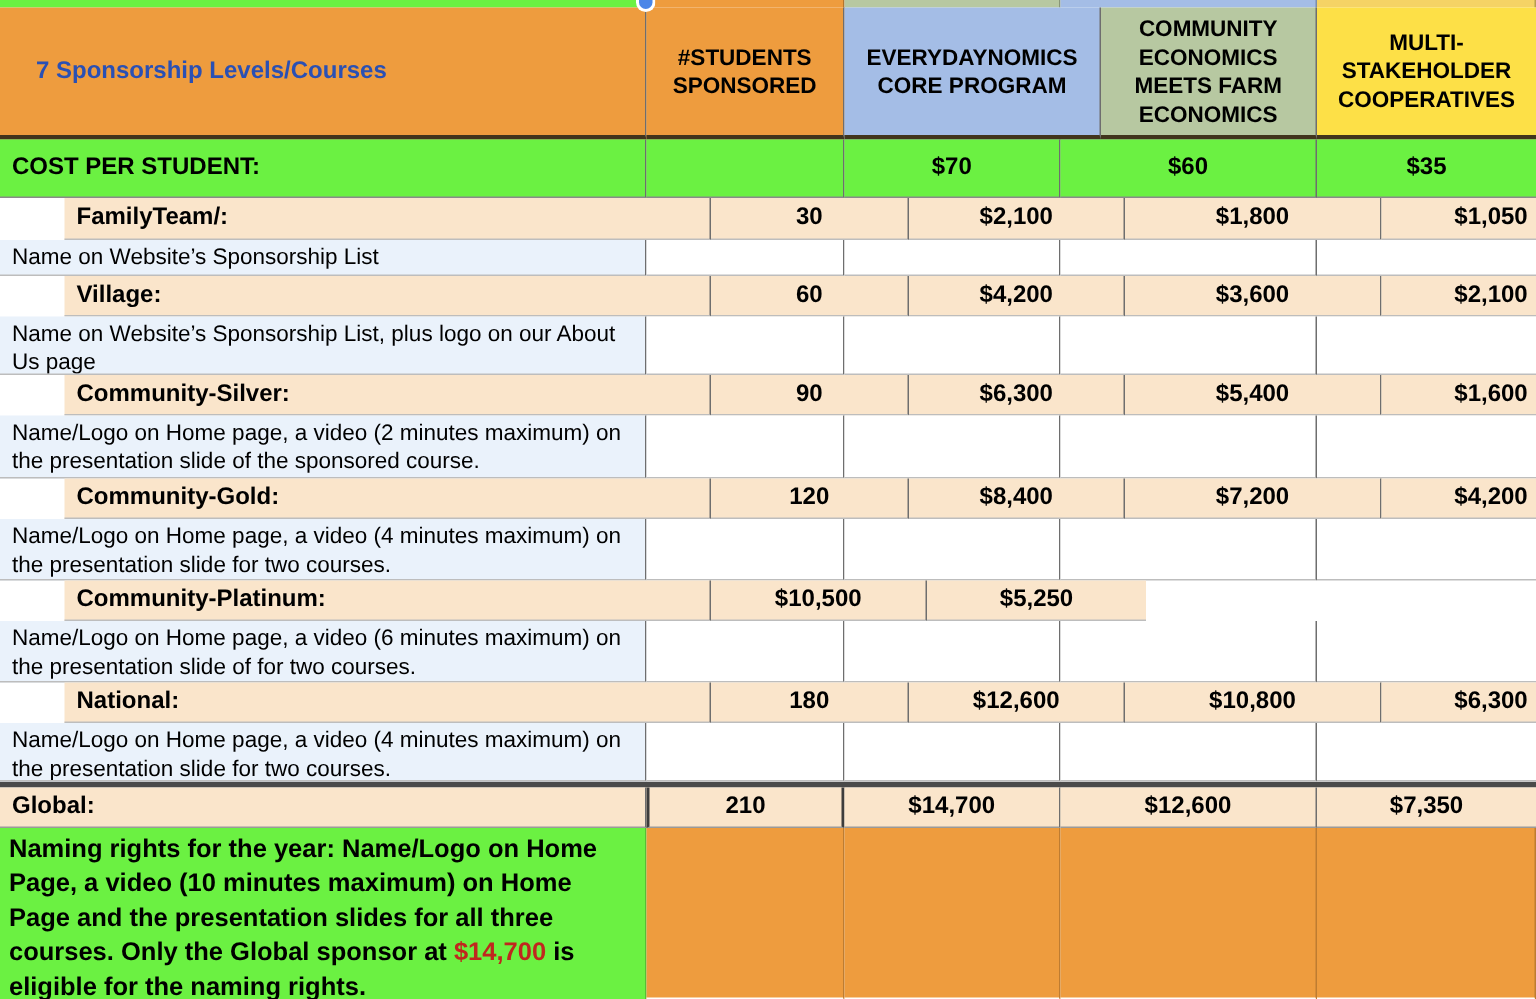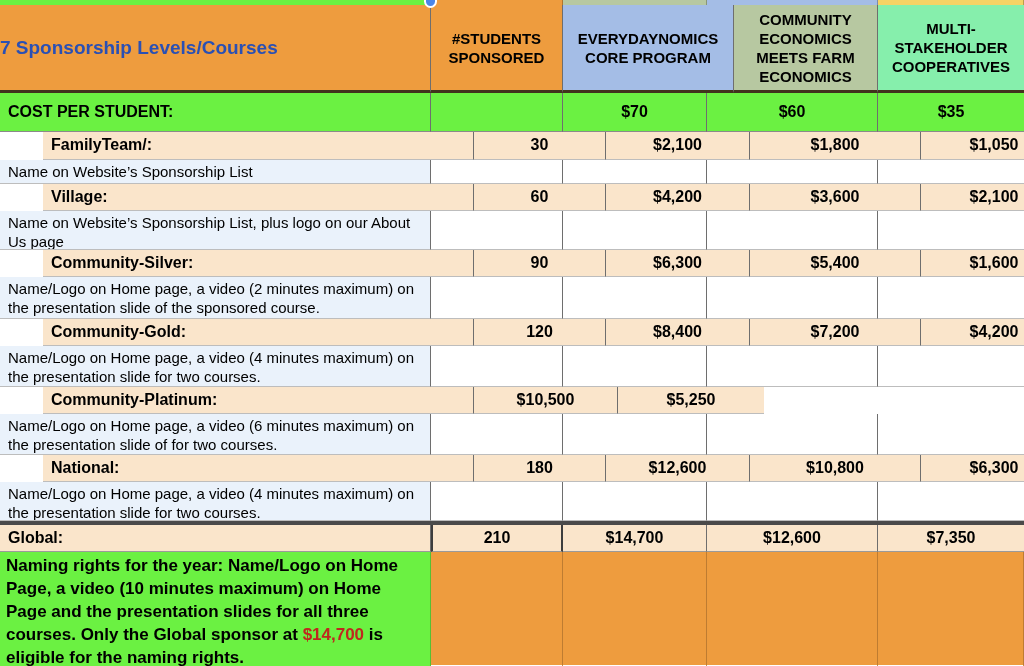--- a/index.html
+++ b/index.html
@@ -27,26 +27,26 @@
   .topstrip .cell{border-right:1px solid rgba(0,0,0,.25);}
   .ts-a{background:#6BF142;}
   .ts-b{background:#EE9C3E;}
   .ts-c{background:#B7C8A1;}
   .ts-d{background:#A4BDE6;}
   .ts-e{background:#F5D365;}
 
   
   .header{height:88px;}
   .header .cell{border-bottom:3px solid #41341c;display:flex;align-items:center;}
-  .h-title{background:#EE9C3E;color:#2A50B4;font-weight:bold;font-size:19px;padding-left:0;}
+  .h-title{background:#EE9C3E;color:#2A50B4;font-weight:bold;font-size:16px;padding-left:24px;}
   .h-col{font-weight:bold;font-size:15px;line-height:19px;justify-content:center;text-align:center;padding:0 6px;}
   .h-students{background:#EE9C3E;}
   .h-farm{background:#B7C8A1;}
   .h-core{background:#A4BDE6;}
-  .h-coop{background:#86efac;}
+  .h-coop{background:#fde047;}
 
   
   .costrow{height:39px;}
   .costrow .cell{background:#6BF142;border-bottom:1px solid #8a8a8a;font-weight:bold;font-size:16px;line-height:38px;}
   .cost-label{padding-left:8px;}
   .num{text-align:center;}
 
   
   .lvlrow{height:27px;padding-left:43px;}
   .lvlrow .cell{background:#FAE5CB;border-bottom:1px solid #bdbdbd;font-weight:bold;font-size:16px;line-height:26px;}

